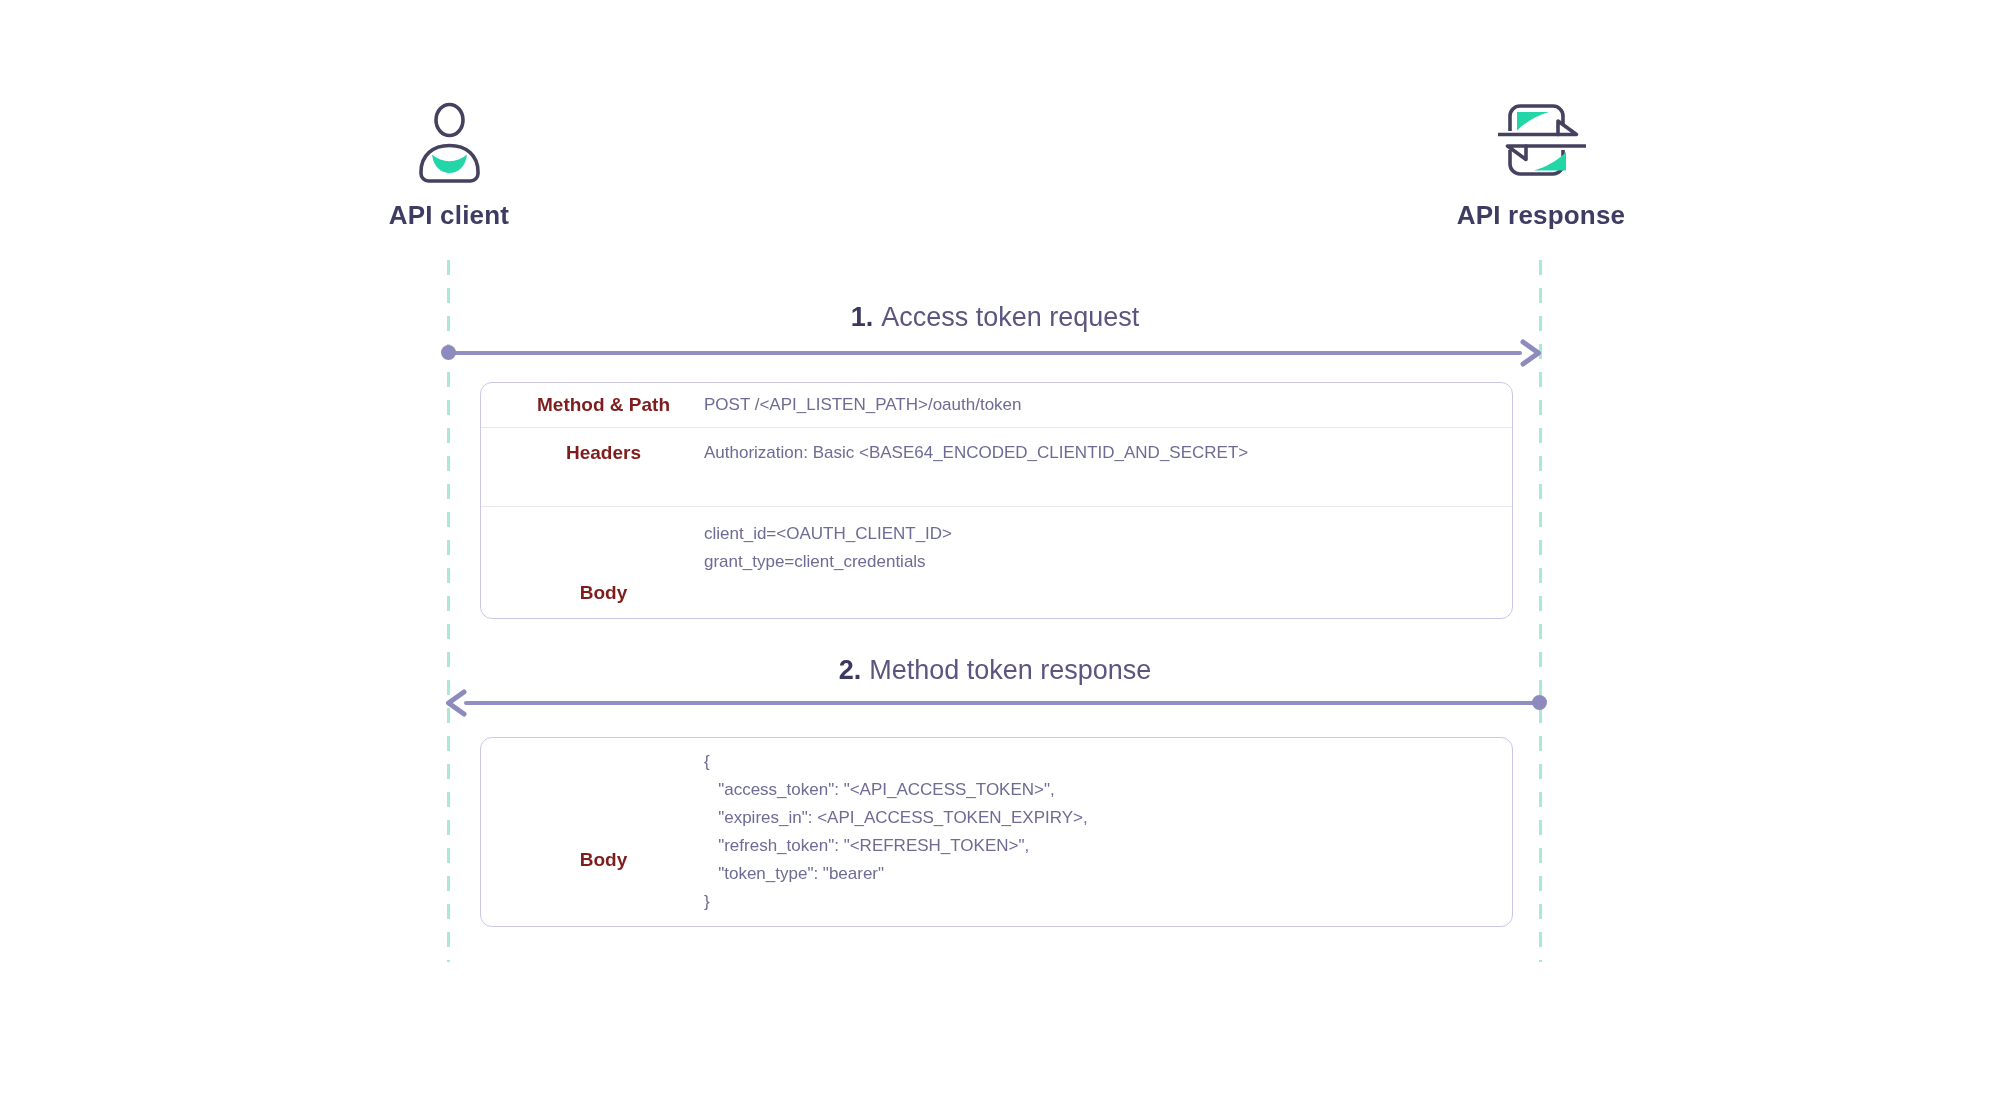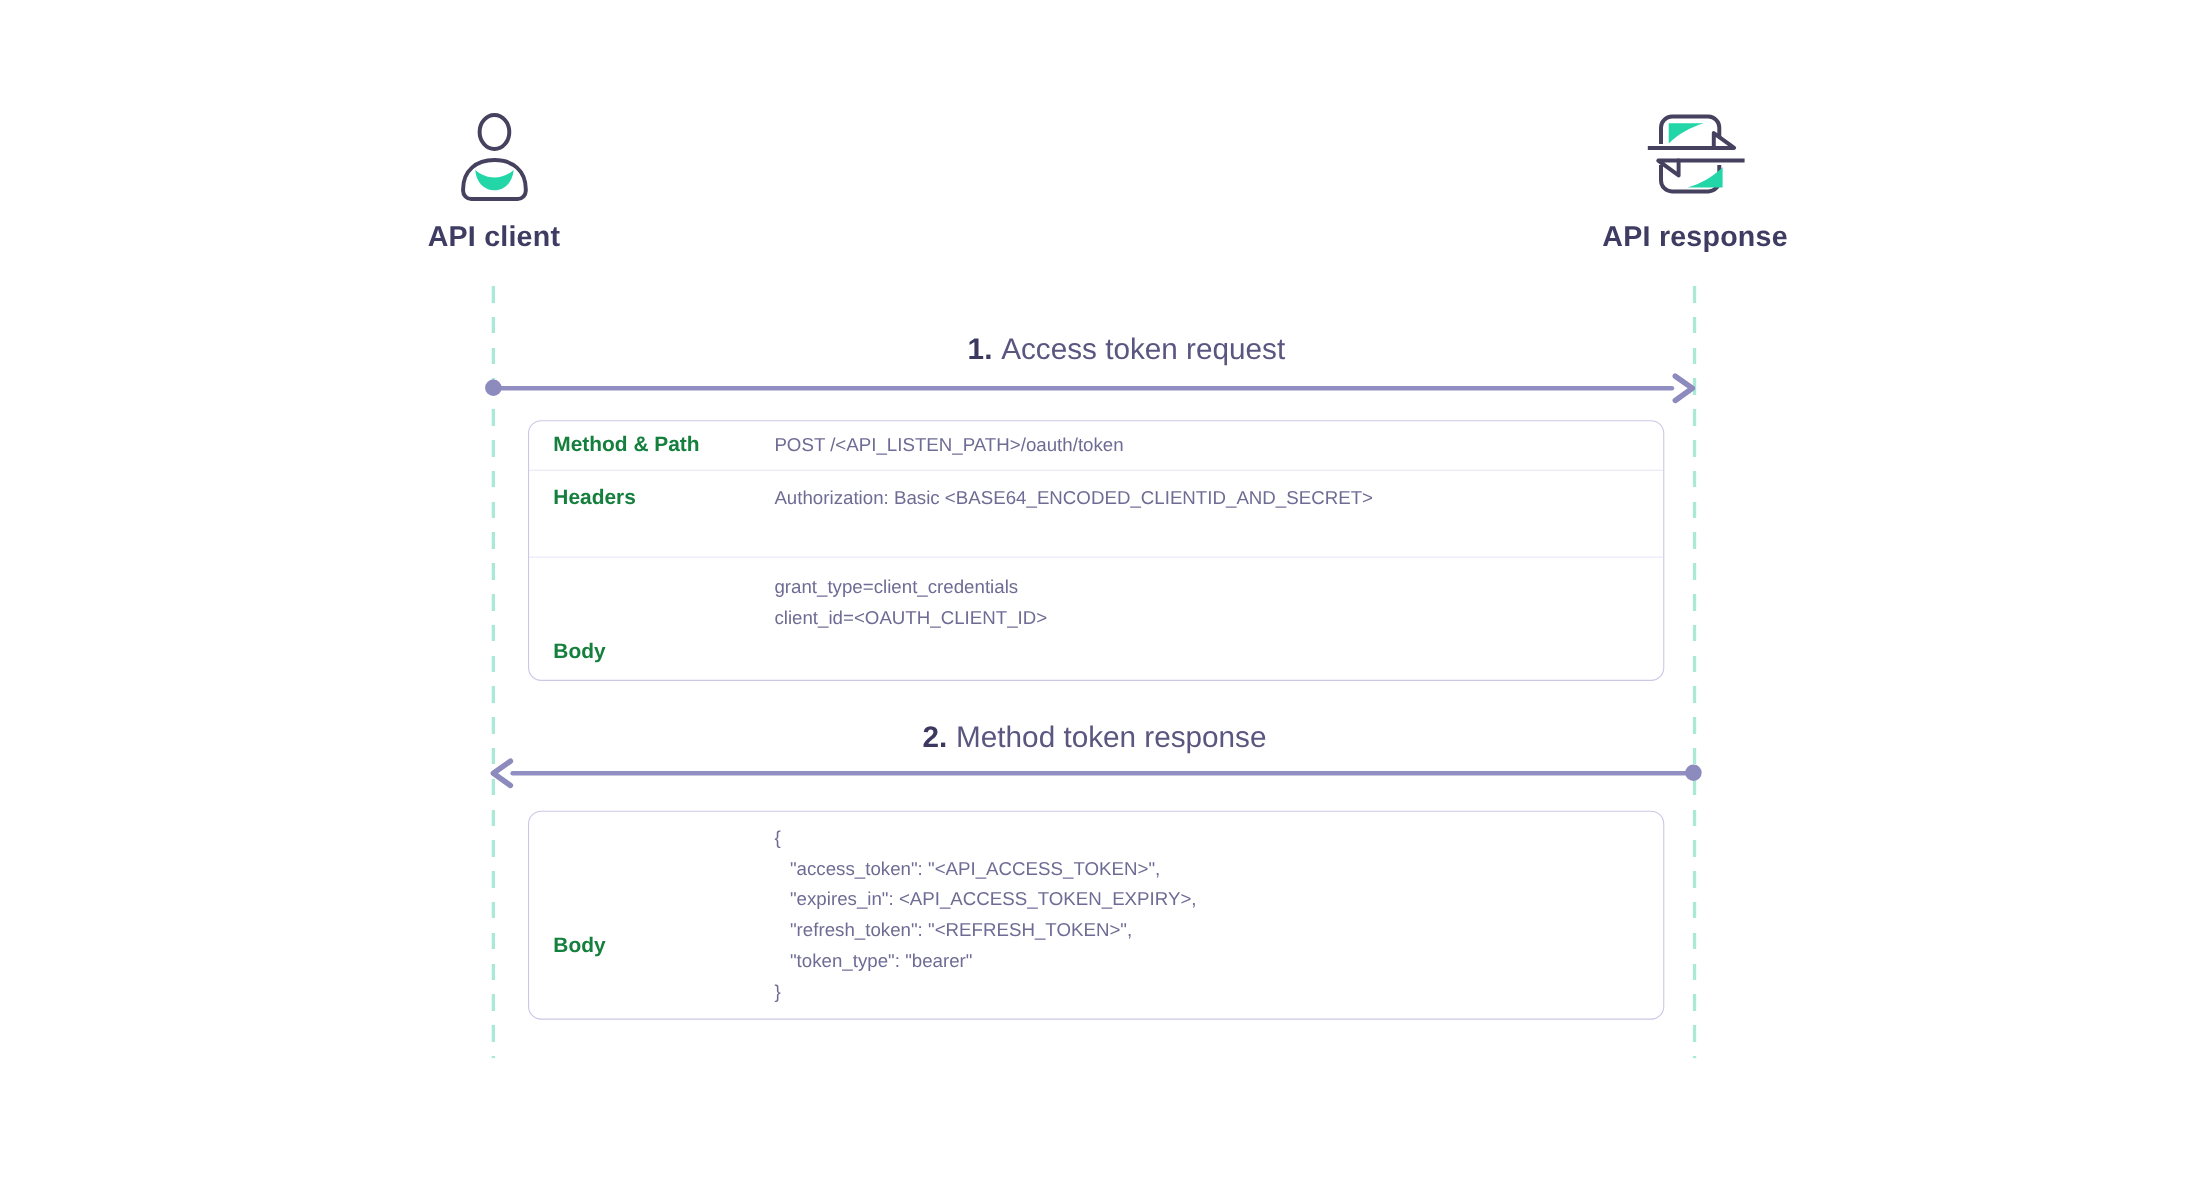--- a/index.html
+++ b/index.html
@@ -34,21 +34,21 @@
   
   .msg-table {
     background:#ffffff; border:1.5px solid #cbc7e6; border-radius:12px;
     width:1033px; overflow:hidden;
   }
   .t-row {
     display:grid; grid-template-columns:201px 1fr;
     padding-left:22px; padding-right:20px; align-items:start;
   }
   .t-row.sep { border-bottom:1px solid #e9e6f4; }
-  .row-label { font-size:19px; font-weight:700; color:#15803d; line-height:28px; }
+  .row-label { font-size:19px; font-weight:700; color:#7f1d1d; line-height:28px;text-align:center; }
   .row-label.centered { align-self:center;margin-top:47px; }
   .value-line { font-size:17px; color:#6e6b94; line-height:28px; white-space:pre; }
 
   .r-method { height:45px; padding-top:8px; }
   .r-headers { height:79px; padding-top:11px; }
   .r-body1 { height:111px; padding-top:13px; }
   .r-body2 { height:187px; padding-top:10px; }
 </style>
 </head>
 <body>
@@ -78,21 +78,21 @@
         <path d="M28 43 H89" fill="none" stroke="#45415f" stroke-width="3.6"></path>
         <path d="M29 43 V56.5 L10.5 43 Z" fill="#ffffff" stroke="#45415f" stroke-width="3.6" stroke-linejoin="round"></path>
       </svg>
     </span>
   </div>
   <div class="abs actor-label" style="left:1431px; top:200px;">API response</div>
 
   <div class="abs lifeline" style="left:447px;"></div>
   <div class="abs lifeline" style="left:1539px;"></div>
 
-  <div class="abs msg-title" style="left:524px; top:302px;">
+  <div class="abs msg-title" style="left:495px; top:302px;">
     <span class="msg-num">1.</span><span class="msg-text">Access token request</span>
   </div>
   <div class="abs">
     <div class="abs msg-line" style="left:452px; top:351px; width:1070px;"></div>
     <div class="abs msg-dot" style="left:441px; top:345px;"></div>
     <span class="abs" style="left:1516px; top:338px;">
       <svg width="28" height="30" viewBox="0 0 28 30">
         <path d="M7 4 L22.5 15 L7 26" fill="none" stroke="#8d8abd" stroke-width="5" stroke-linecap="round" stroke-linejoin="round"></path>
       </svg>
     </span>
@@ -107,22 +107,22 @@
     </div>
     <div class="t-row sep r-headers">
       <div class="row-label">Headers</div>
       <div>
         <div class="value-line">Authorization: Basic &lt;BASE64_ENCODED_CLIENTID_AND_SECRET&gt;</div>
       </div>
     </div>
     <div class="t-row r-body1">
       <div class="row-label centered">Body</div>
       <div>
+        <div class="value-line">client_id=&lt;OAUTH_CLIENT_ID&gt;</div>
         <div class="value-line">grant_type=client_credentials</div>
-        <div class="value-line">client_id=&lt;OAUTH_CLIENT_ID&gt;</div>
       </div>
     </div>
   </div>
 
   <div class="abs msg-title" style="left:495px; top:655px;">
     <span class="msg-num">2.</span><span class="msg-text">Method token response</span>
   </div>
   <div class="abs">
     <div class="abs msg-line" style="left:464px; top:701px; width:1072px;"></div>
     <div class="abs msg-dot" style="left:1532px; top:695px;"></div>

